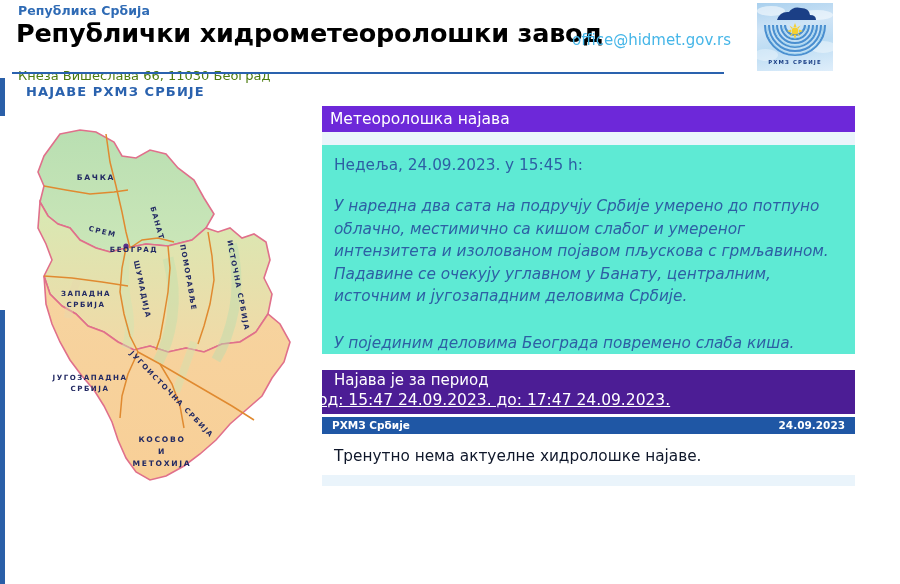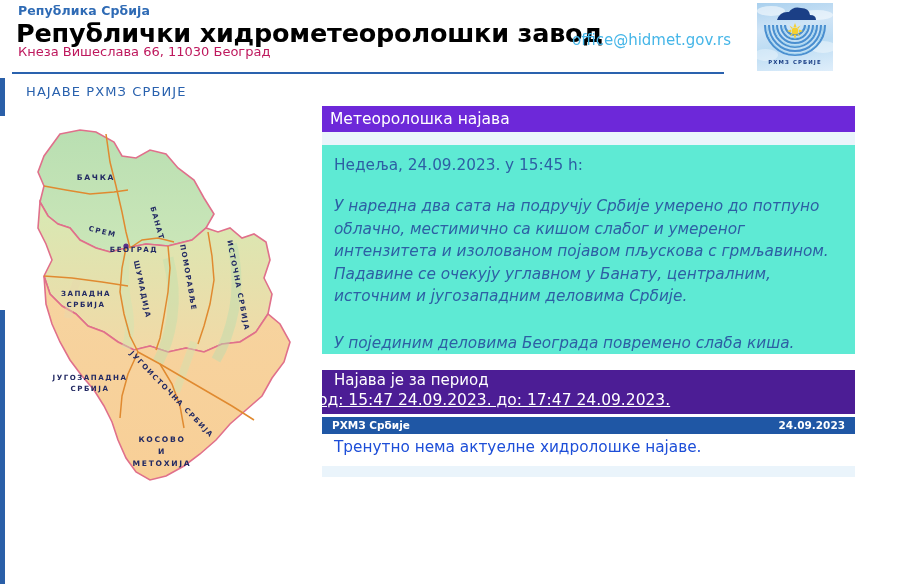--- a/index.html
+++ b/index.html
@@ -46,23 +46,23 @@
     position: absolute;
     left: 16px; top: 18px;
     font-size: 25.5px;
     font-weight: bold;
     color: #000000;
     letter-spacing: -.2px;
     white-space: nowrap;
   }
   .hdr-address {
     position: absolute;
-    left: 18px; top: 44px;
+    left: 18px; top: 68px;
     font-size: 13px;
-    color: #be185d;
+    color: #4d7c0f;
     white-space: nowrap;
   }
   .hdr-email {
     position: absolute;
     left: 572px; top: 31px;
     font-size: 15px;
     color: #46b6e8;
     text-decoration: none;
     white-space: nowrap;
   }
@@ -82,21 +82,21 @@
     overflow: hidden;
     background: linear-gradient(170deg,#a9d0ee 0%, #cfe4f6 35%, #bcdcf3 60%, #dfeefb 100%);
   }
   .logo-box svg { display: block; }
 
   
   .section-head {
     position: absolute;
     left: 26px; top: 84px;
     font-size: 13px;
-    font-weight: normal;
+    font-weight: bold;
     color: #2a62ae;
     letter-spacing: 1.1px;
     white-space: nowrap;
   }
 
   
   .map-panel {
     position: absolute;
     left: 18px; top: 128px;
     width: 300px; height: 358px;
@@ -188,23 +188,23 @@
     color: #ffffff;
     font-size: 10.5px;
     font-weight: bold;
     margin-top: 3px;
   }
   .foot-left  { position: absolute; left: 10px;  top: 2px; white-space: nowrap; }
   .foot-right { position: absolute; right: 10px; top: 2px; white-space: nowrap; }
 
   .hydro-note {
     font-size: 15.3px;
-    color: #1d4ed8;
-    width: 533px;
-    padding: 4px 0 0 12px;
+    color: #0f172a;
+    width: 533px;
+    padding: 13px 0 0 12px;
     box-sizing: border-box;
     white-space: nowrap;
   }
   .tint-foot {
     background: #eaf4fb;
     width: 533px;
     height: 11px;
     margin-top: 10px;
   }
 </style>

